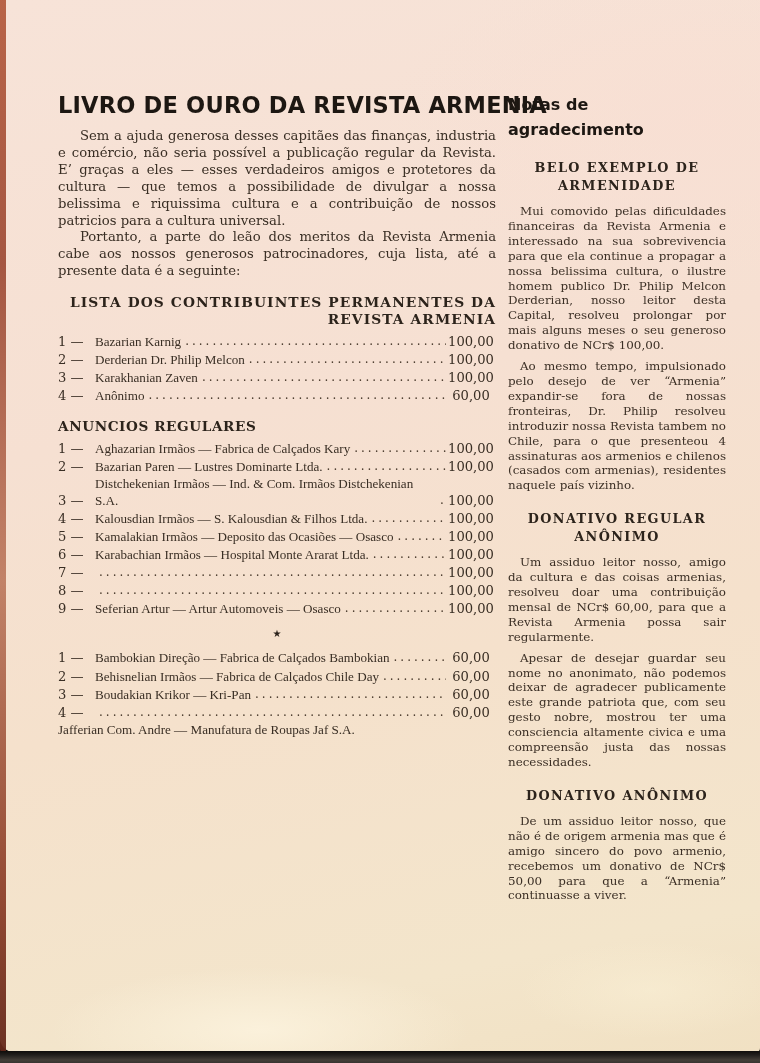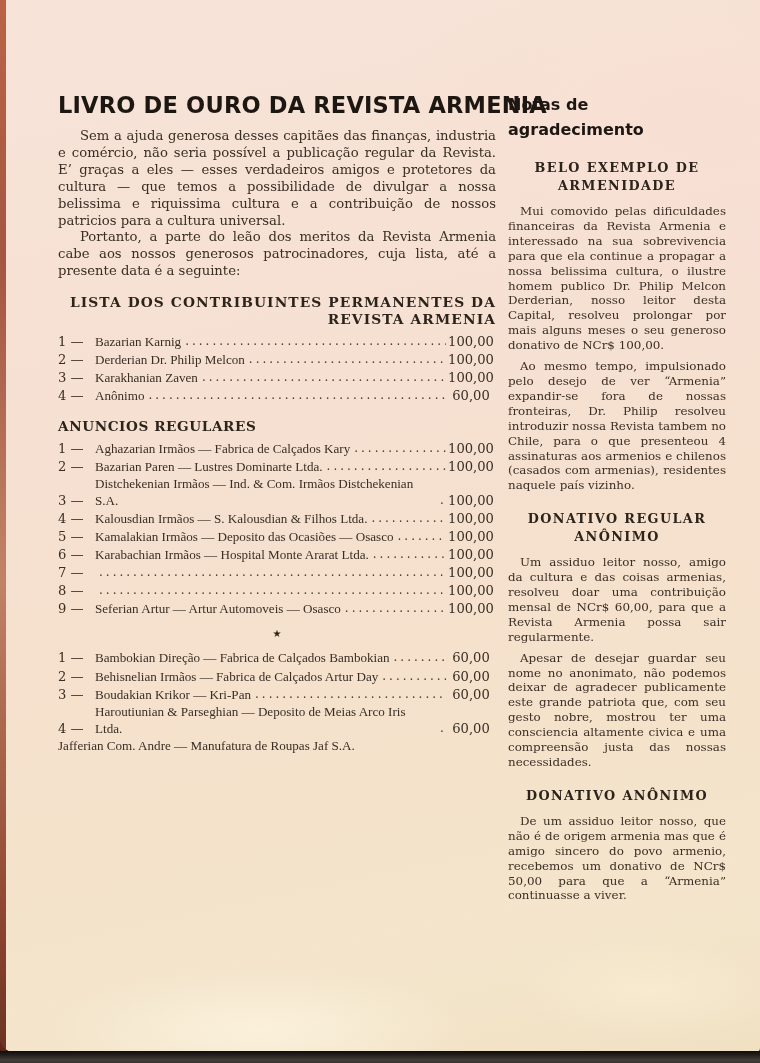--- a/index.html
+++ b/index.html
@@ -268,35 +268,34 @@
 
             <div class="row">
               <span class="num">1 —</span>
               <span class="name">Bambokian Direção — Fabrica de Calçados Bambokian</span>
               <span class="dots"></span>
               <span class="value">60,00</span>
             </div>
 
             <div class="row">
               <span class="num">2 —</span>
-              <span class="name">Behisnelian Irmãos — Fabrica de Calçados Artur Day</span>
+              <span class="name">Behisnelian Irmãos — Fabrica de Calçados Chile Day</span>
               <span class="dots"></span>
               <span class="value">60,00</span>
             </div>
 
             <div class="row">
               <span class="num">3 —</span>
               <span class="name">Boudakian Krikor — Kri-Pan</span>
               <span class="dots"></span>
               <span class="value">60,00</span>
             </div>
 
             <div class="row">
               <span class="num">4 —</span>
-              <span class="name">Haroutiunian &amp; Parseghian — Deposito de Meias Arco Iris Ltda.</span>
               <span class="dots"></span>
               <span class="value">60,00</span>
             </div>
 
             <div class="row">
 
               <span class="name">Jafferian Com. Andre — Manufatura de Roupas Jaf S.A.</span>
 
             </div>
 

